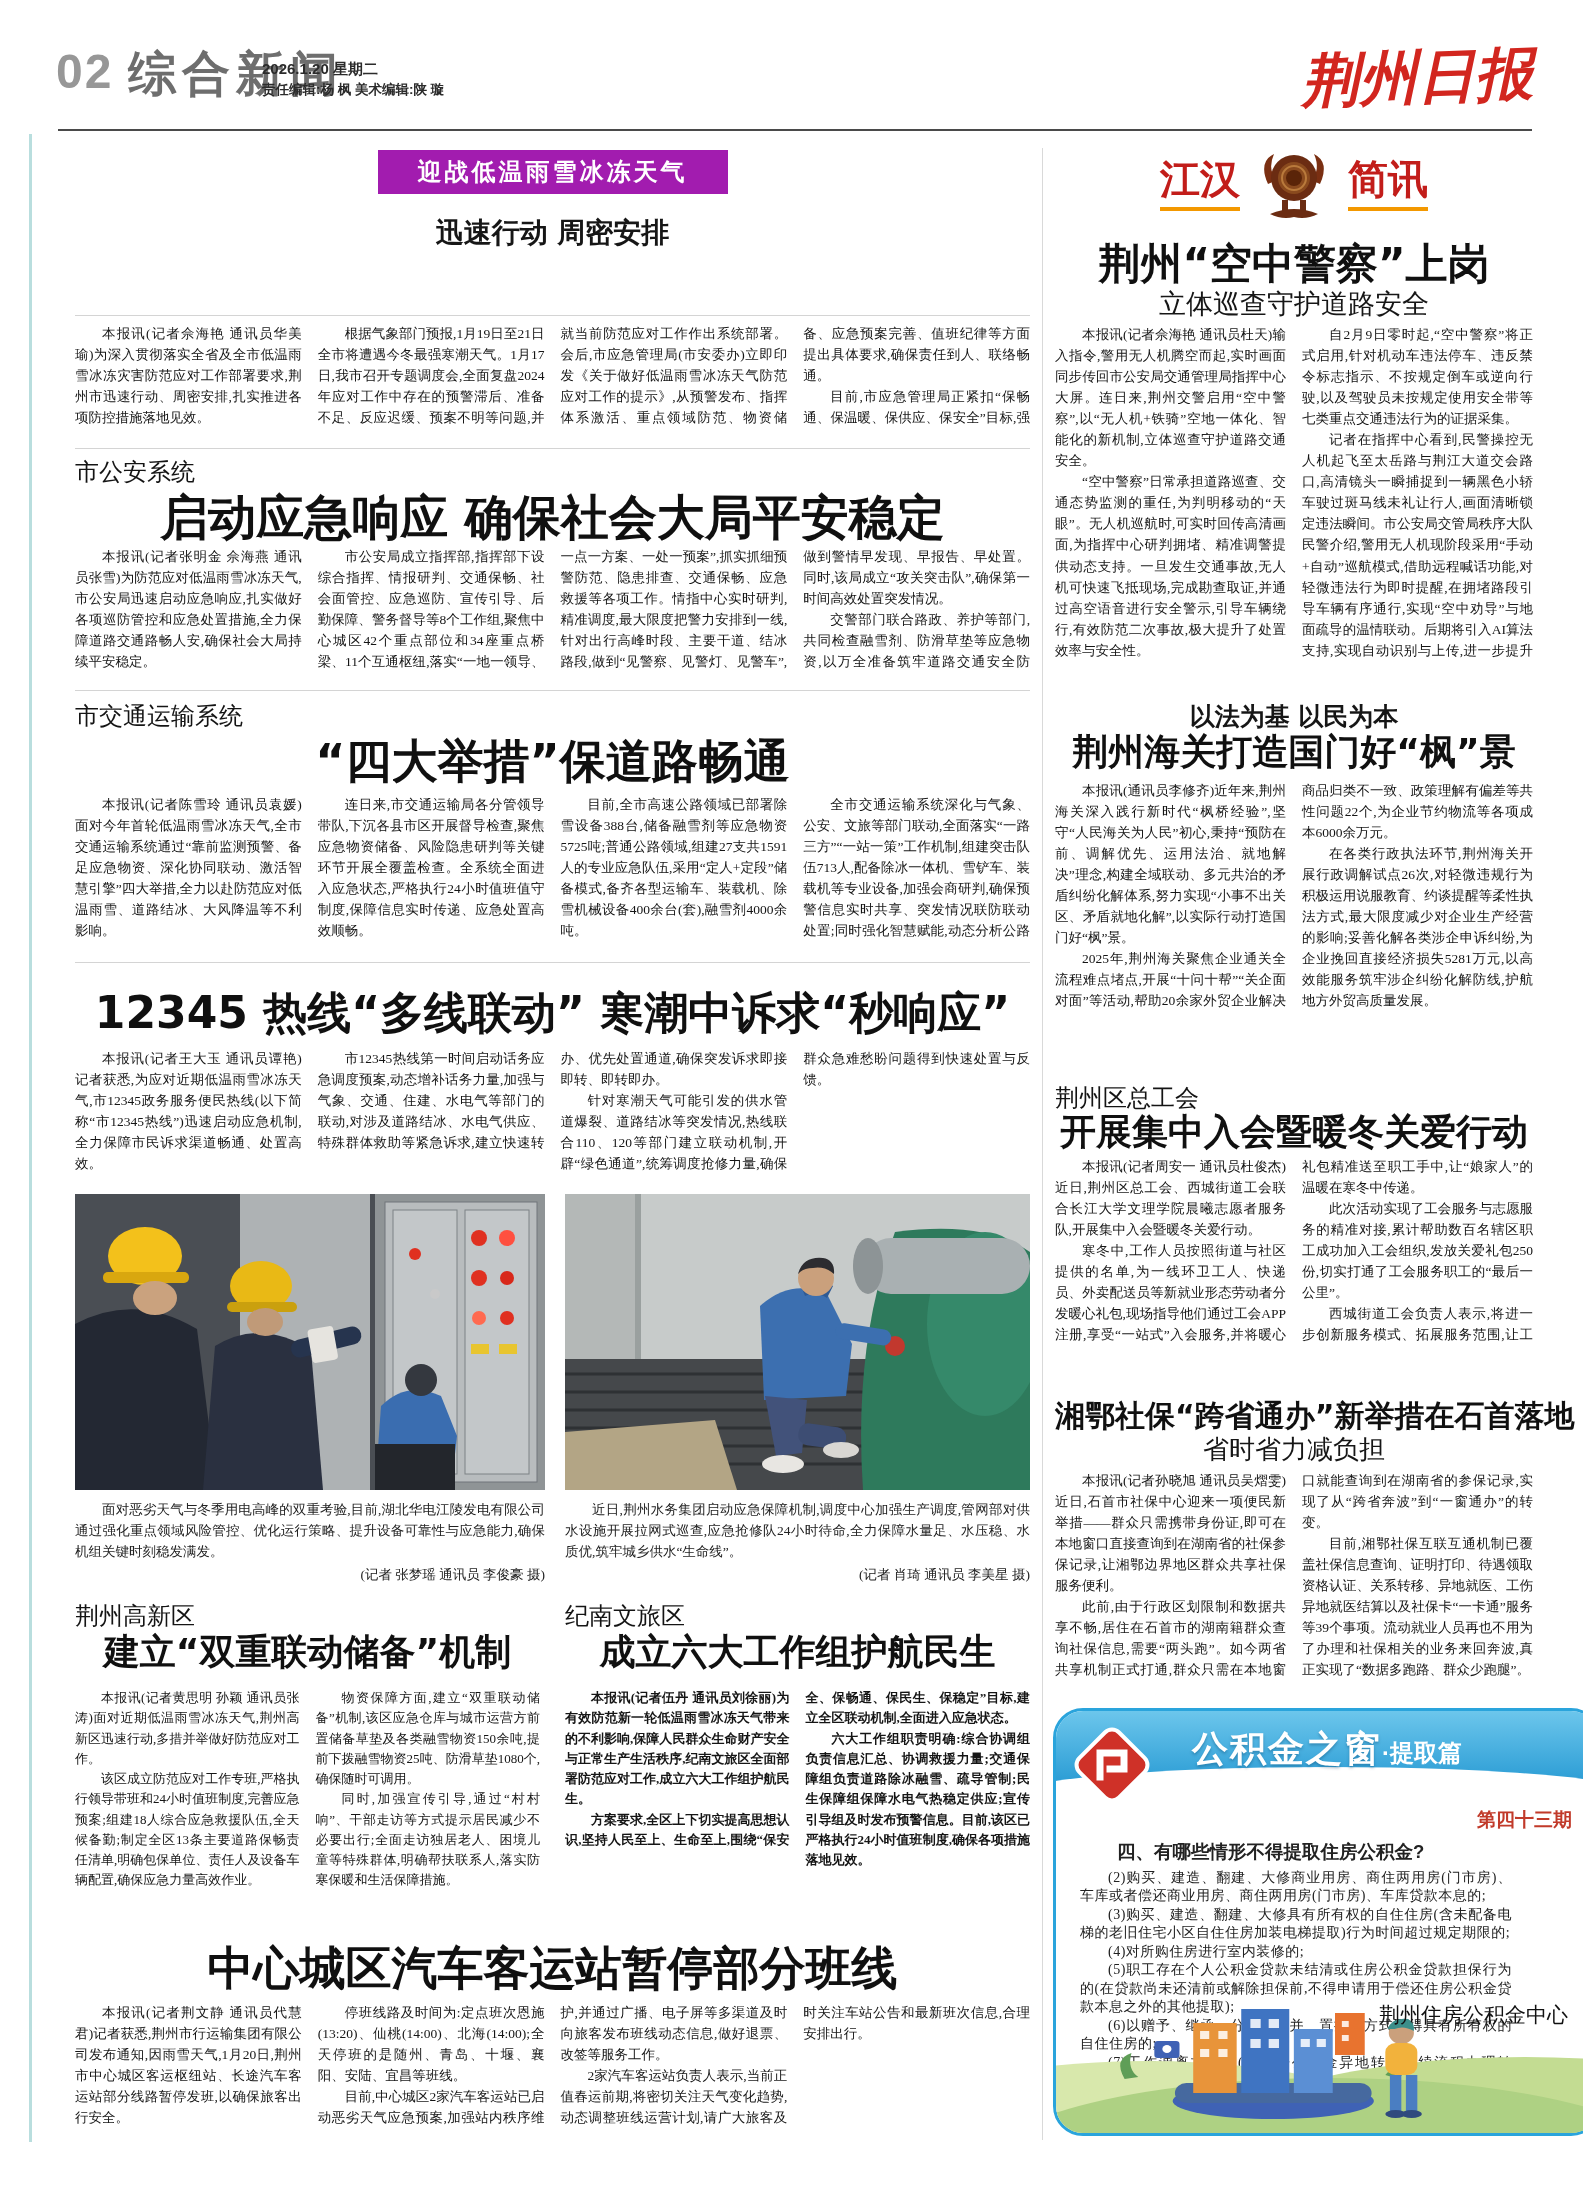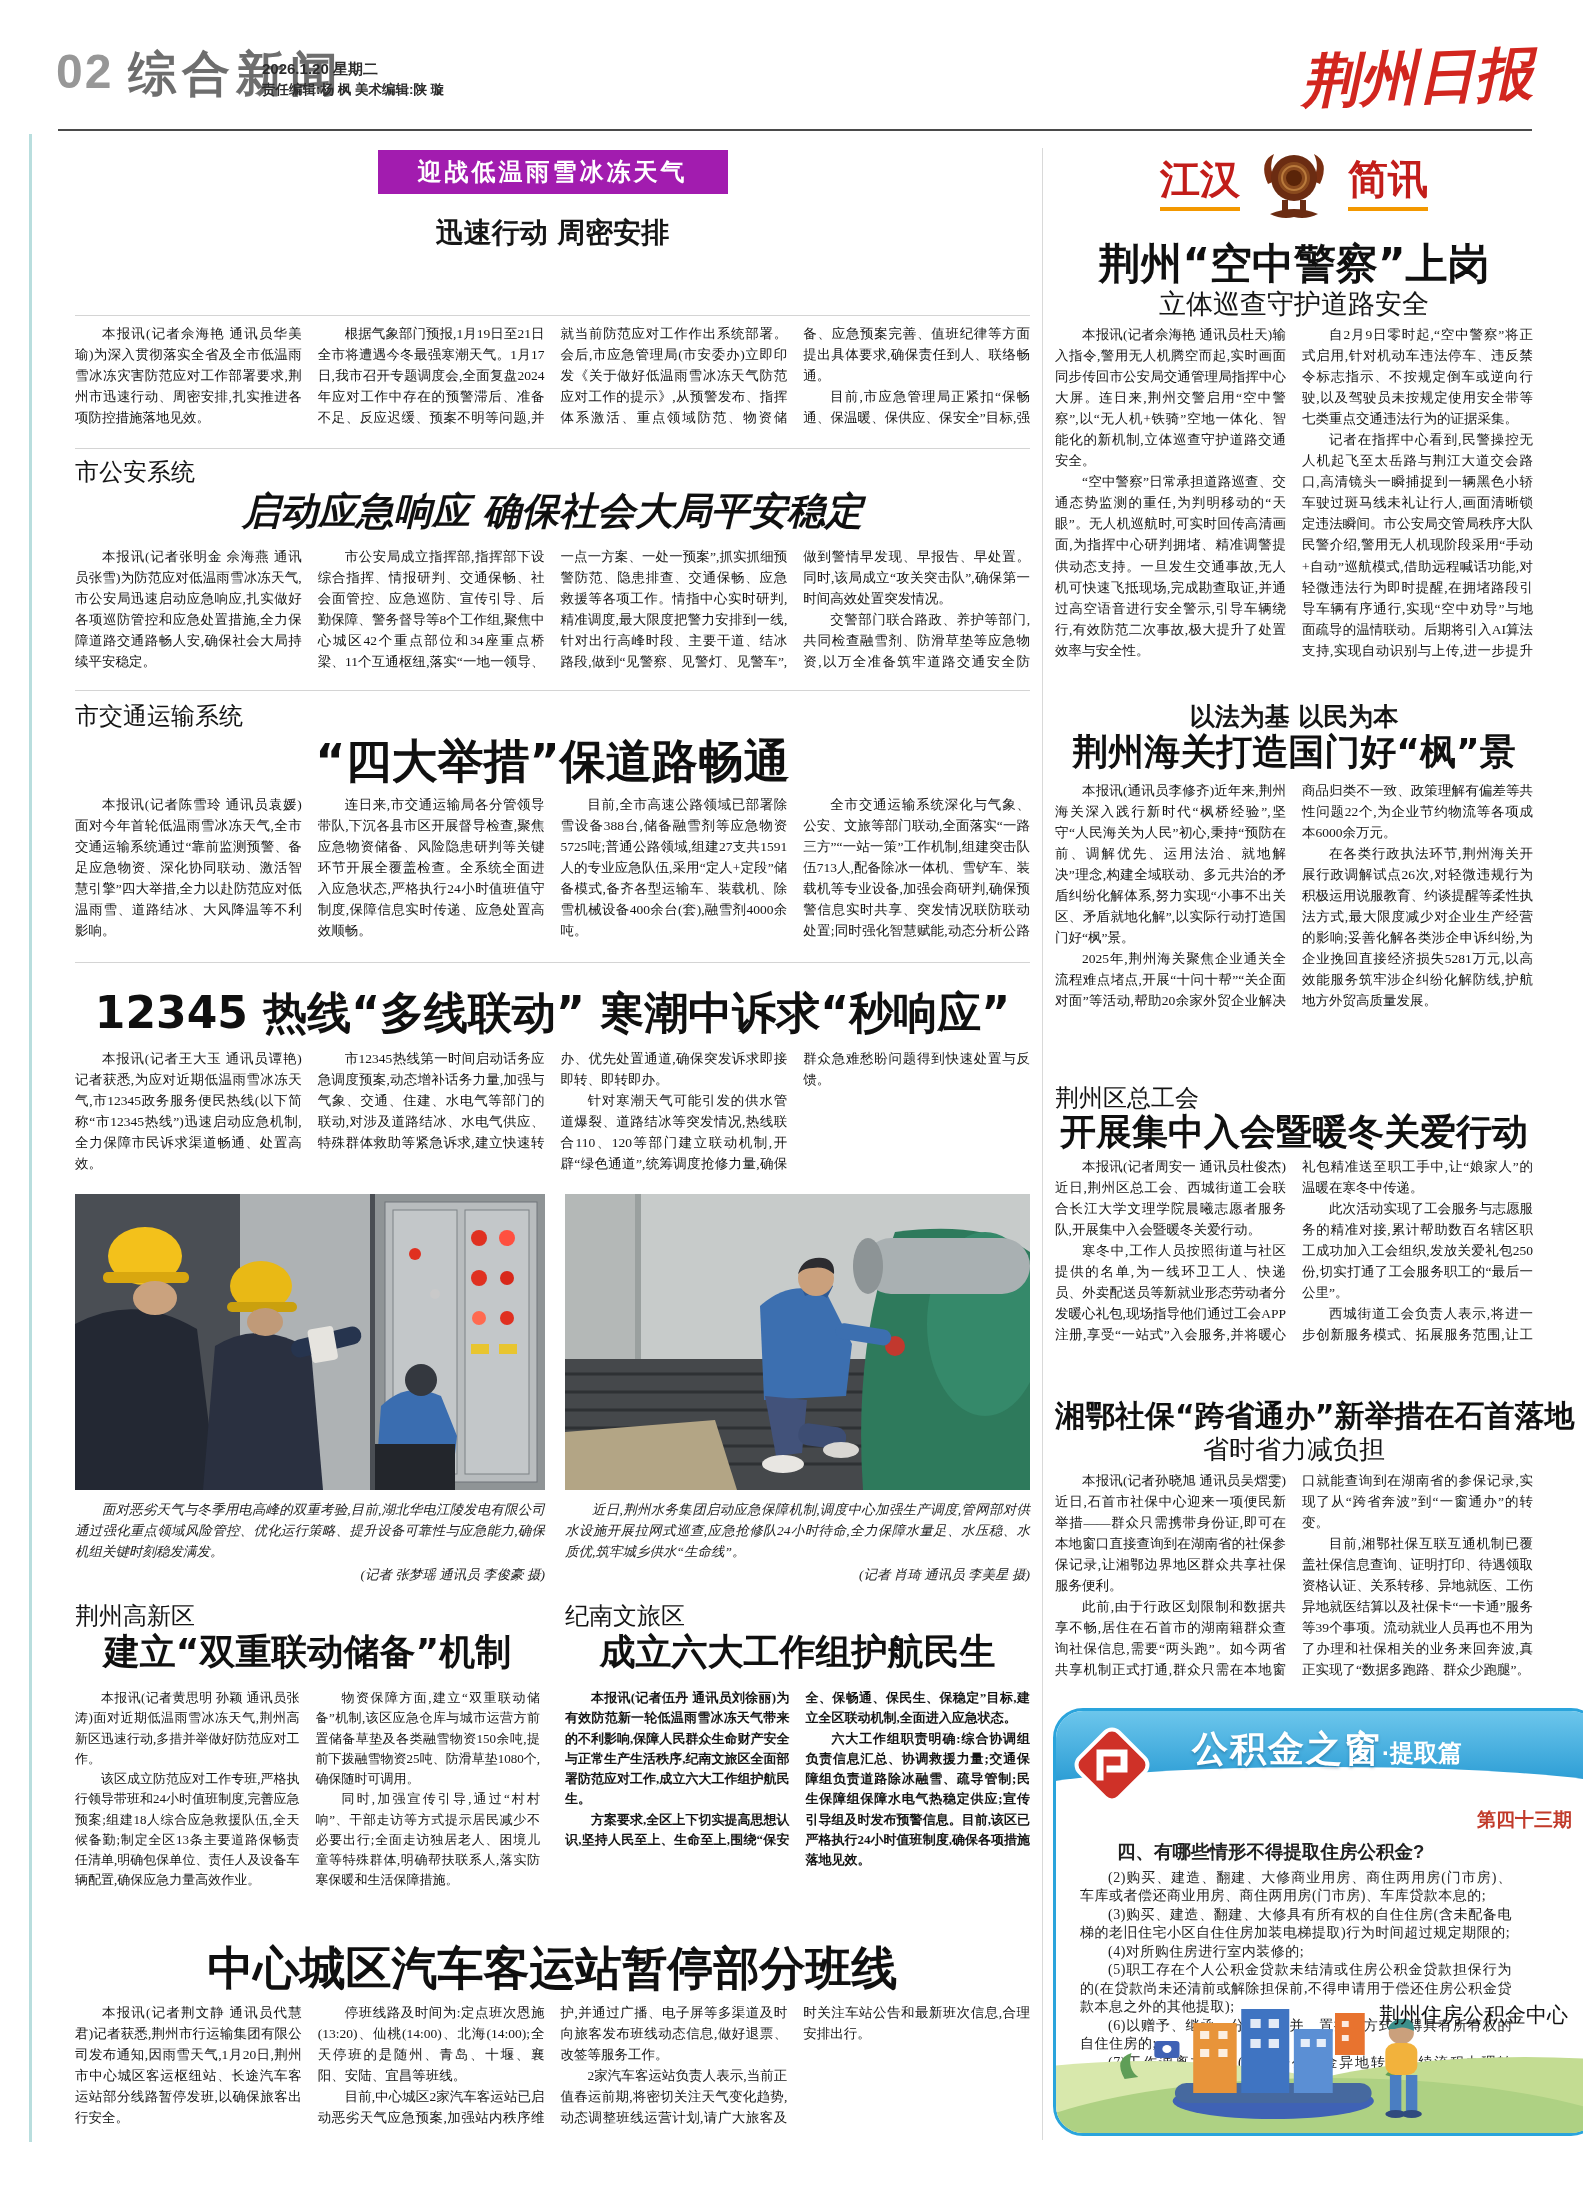--- a/index.html
+++ b/index.html
@@ -27,21 +27,21 @@
             text-align:justify;overflow:hidden;}
   .bodytext p{margin:0;text-indent:2em;}
   .cols4{column-count:4;column-gap:16px;}
   .cols2{column-count:2;column-gap:16px;}
 
   
   .bannerwrap{left:75px;top:150px;width:955px;text-align:center;}
   .banner-chip{display:inline-block;background:#a21caf;color:#fff;font-weight:bold;font-size:24px;
                padding:6px 40px;letter-spacing:3px;}
   .caption{font-family:"Liberation Serif",serif;font-size:13.5px;line-height:1.55;color:#222;
-           text-align:justify;font-style:italic;}
+           text-align:justify;}
   .caption p{margin:0;text-indent:2em;}
   .credit{text-align:right;margin-top:2px;font-family:"Liberation Serif",serif;font-size:13.5px;color:#222;}
 
   
   .briefhead{left:1055px;top:146px;width:478px;height:76px;display:flex;align-items:center;
              justify-content:center;gap:14px;}
   .briefword{font-size:40px;font-weight:900;color:#c21d1a;border-bottom:4px solid #f39800;
              padding-bottom:6px;line-height:1.1;}
 
   
@@ -85,21 +85,21 @@
   <div class="abs kicker" style="left:75px;top:214px;width:955px;font-size:28px;">迅速行动 周密安排</div>
   <div class="abs hdiv" style="left:75px;top:315px;width:955px;"></div>
   <div class="abs bodytext cols4" style="left:75px;top:323px;width:955px;height:118px;">
     <p>本报讯(记者佘海艳 通讯员华美瑜)为深入贯彻落实全省及全市低温雨雪冰冻灾害防范应对工作部署要求,荆州市迅速行动、周密安排,扎实推进各项防控措施落地见效。</p>
     <p>根据气象部门预报,1月19日至21日全市将遭遇今冬最强寒潮天气。1月17日,我市召开专题调度会,全面复盘2024年应对工作中存在的预警滞后、准备不足、反应迟缓、预案不明等问题,并就当前防范应对工作作出系统部署。会后,市应急管理局(市安委办)立即印发《关于做好低温雨雪冰冻天气防范应对工作的提示》,从预警发布、指挥体系激活、重点领域防范、物资储备、应急预案完善、值班纪律等方面提出具体要求,确保责任到人、联络畅通。</p>
     <p>目前,市应急管理局正紧扣“保畅通、保温暖、保供应、保安全”目标,强化监测预警和应急准备,着力提升防范应对的时效性与精准性,全力保障人民群众生命财产安全和城市平稳运行。</p>
   </div>
 
   <div class="abs hdiv" style="left:75px;top:448px;width:955px;"></div>
   <div class="abs lbl" style="left:75px;top:456px;">市公安系统</div>
-  <div class="abs hl" style="left:75px;top:486px;width:955px;font-size:38px;font-style:italic;">启动应急响应 确保社会大局平安稳定</div>
+  <div class="abs hl" style="left:75px;top:486px;width:955px;font-size:48px;">启动应急响应 确保社会大局平安稳定</div>
   <div class="abs bodytext cols4" style="left:75px;top:546px;width:955px;height:128px;">
     <p>本报讯(记者张明金 佘海燕 通讯员张雪)为防范应对低温雨雪冰冻天气,市公安局迅速启动应急响应,扎实做好各项巡防管控和应急处置措施,全力保障道路交通路畅人安,确保社会大局持续平安稳定。</p>
     <p>市公安局成立指挥部,指挥部下设综合指挥、情报研判、交通保畅、社会面管控、应急巡防、宣传引导、后勤保障、警务督导等8个工作组,聚焦中心城区42个重点部位和34座重点桥梁、11个互通枢纽,落实“一地一领导、一点一方案、一处一预案”,抓实抓细预警防范、隐患排查、交通保畅、应急救援等各项工作。情指中心实时研判,精准调度,最大限度把警力安排到一线,针对出行高峰时段、主要干道、结冰路段,做到“见警察、见警灯、见警车”,做到警情早发现、早报告、早处置。同时,该局成立“攻关突击队”,确保第一时间高效处置突发情况。</p>
     <p>交警部门联合路政、养护等部门,共同检查融雪剂、防滑草垫等应急物资,以万全准备筑牢道路交通安全防线。高警大队启动联勤联动机制,针对易结冰路段逐段排查,协助养护部门开展融雪剂撒布工作。交警、高警部门一同向社会及时发布恶劣天气预警信息、路况信息、安全提示等,引导广大群众合理规划出行方式和路线。</p>
   </div>
 
   <div class="abs hdiv" style="left:75px;top:690px;width:955px;"></div>
   <div class="abs lbl" style="left:75px;top:700px;">市交通运输系统</div>
   <div class="abs hl" style="left:75px;top:731px;width:955px;font-size:46px;">“四大举措”保道路畅通</div>
   <div class="abs bodytext cols4" style="left:75px;top:794px;width:955px;height:158px;">

